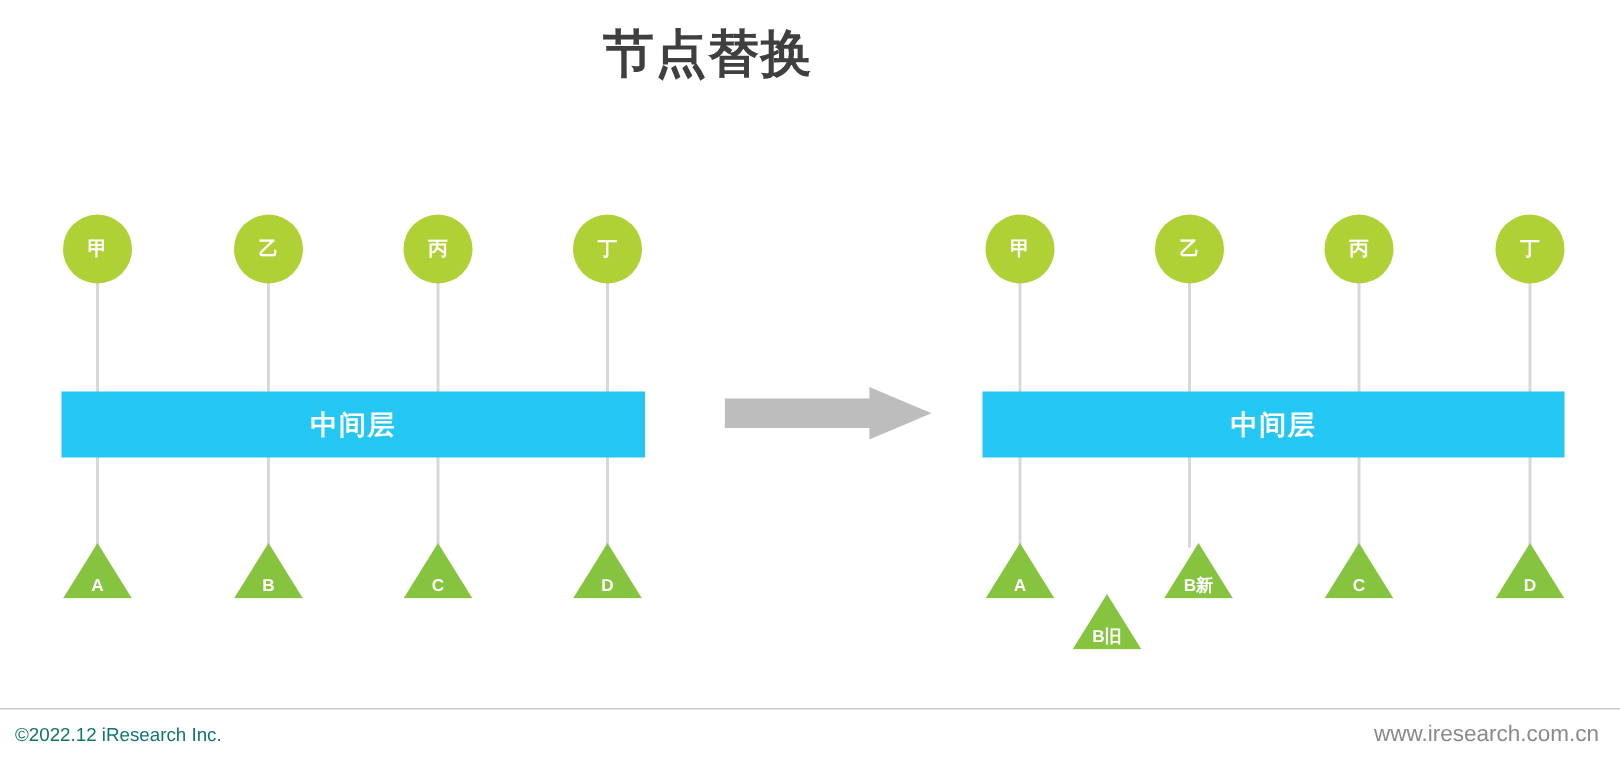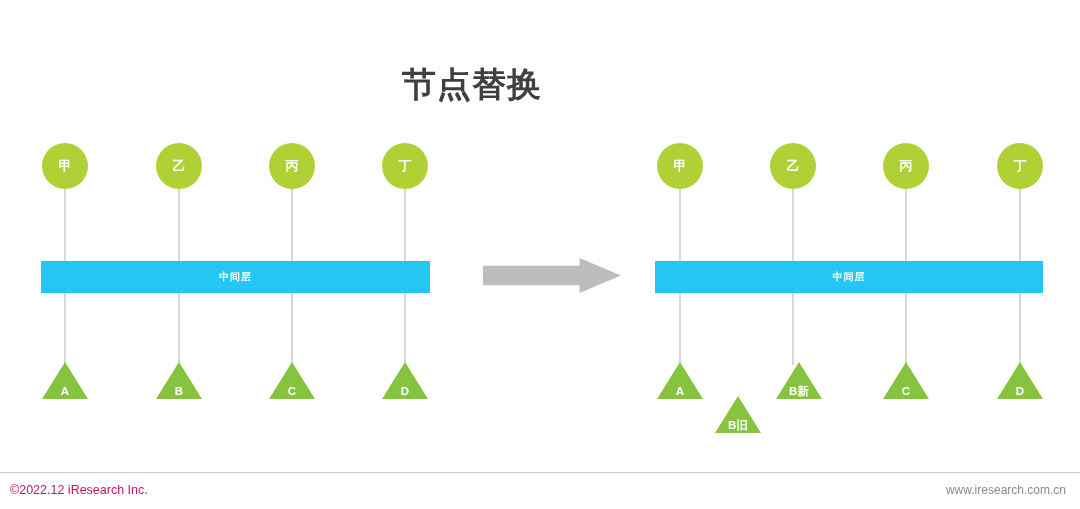--- a/index.html
+++ b/index.html
@@ -26,21 +26,20 @@
     position: absolute;
     top: 14px;
     left: 0;
     width: 944px;
     text-align: center;
     font-size: 34px;
     font-weight: bold;
     color: #3f3f3f;
     letter-spacing: 1px;
     line-height: 44px;
-    margin-top: 48px;
   }
 
   
   .panel {
     position: absolute;
     top: 0;
     height: 460px;
   }
   .panel-left  { left: 0px;   width: 470px; }
   .panel-right { left: 640px; width: 440px; }
@@ -67,24 +66,24 @@
     display: flex;
     align-items: center;
     justify-content: center;
     top: 143px;
   }
 
   
   .middle-bar {
     position: absolute;
     top: 261px;
-    height: 32px;
+    height: 44px;
     background: #24c6f4;
     color: #ffffff;
-    font-size: 10px;
+    font-size: 18px;
     font-weight: bold;
     display: flex;
     align-items: center;
     justify-content: center;
     letter-spacing: 1px;
   }
   .bar-left  { left: 41px;  width: 389px; }
 
   
   .node-tri {
@@ -144,28 +143,28 @@
     top: 472px;
     width: 1080px;
     height: 1px;
     background: #c9c9c9;
   }
   .footer-left {
     position: absolute;
     left: 10px;
     top: 481px;
     font-size: 12.5px;
-    color: #be185d;
+    color: #0f766e;
     line-height: 18px;
   }
   .footer-right {
     position: absolute;
     right: 14px;
     top: 481px;
-    font-size: 12px;
+    font-size: 15px;
     color: #8a8a8a;
     line-height: 18px;
   }
 </style>
 </head>
 <body>
 
 <div class="slide">
 
   <div class="title">节点替换</div>

